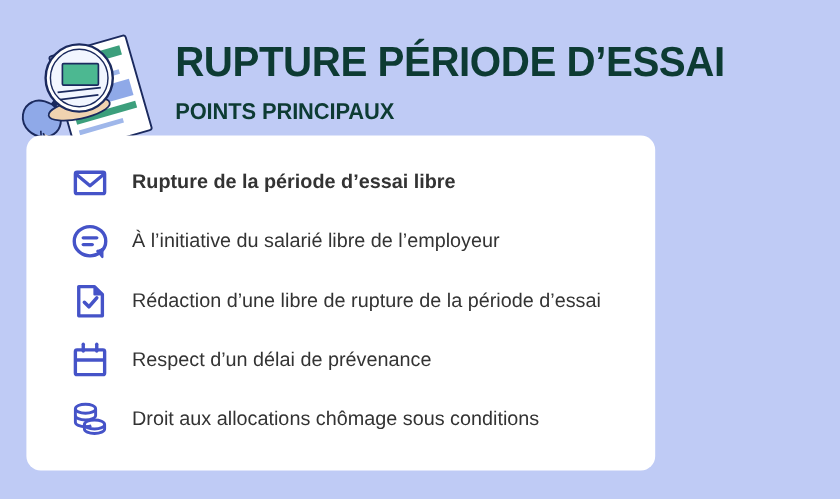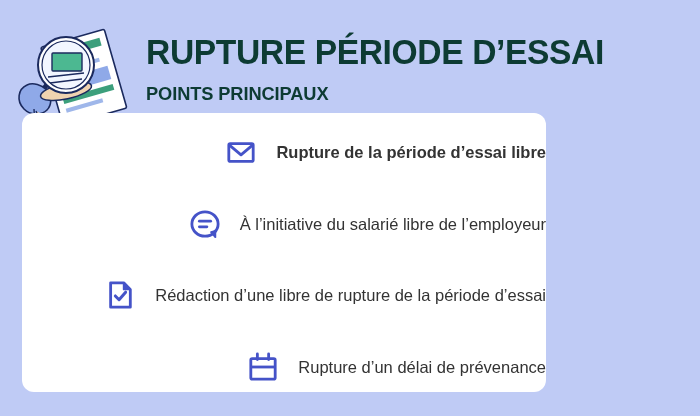--- a/index.html
+++ b/index.html
@@ -73,25 +73,24 @@
   
   .card {
     position: absolute;
     left: 22px;
     top: 113px;
     width: 524px;
     height: 279px;
     background: #ffffff;
     border-radius: 12px;
     box-sizing: border-box;
-    padding: 14px 0 0 0;
+    padding: 14px 0 18px 0;
     display: flex;
     flex-direction: column;
     justify-content: space-between;
-    align-items: flex-end;
   }
   .point-row {
     display: flex;
     align-items: center;
     height: 50px;
     padding-left: 36px;
     box-sizing: border-box;
   }
   .point-icon {
     width: 34px;
@@ -197,18 +196,30 @@
 
     <div class="point-row">
       <span class="point-icon">
         <svg viewBox="0 0 32 32" width="30" height="30">
           <rect x="3" y="7" width="26" height="22" rx="1.5" fill="none" stroke="currentColor" stroke-width="3"></rect>
           <path d="M3 16 L29 16" stroke="currentColor" stroke-width="3"></path>
           <path d="M10 2 L10 8" stroke="currentColor" stroke-width="3" stroke-linecap="round"></path>
           <path d="M22 2 L22 8" stroke="currentColor" stroke-width="3" stroke-linecap="round"></path>
         </svg>
       </span>
-      <span class="point-label">Rupture d’un délai de prévenance</span>
-    </div>
-
+      <span class="point-label">Respect d’un délai de prévenance</span>
+    </div>
+
+    <div class="point-row">
+      <span class="point-icon">
+        <svg viewBox="0 0 32 32" width="30" height="30">
+          <ellipse cx="12" cy="7" rx="9" ry="4" fill="none" stroke="currentColor" stroke-width="2.6"></ellipse>
+          <path d="M3 7 L3 13 C3 15.2 7 17 12 17 C17 17 21 15.2 21 13 L21 7" fill="none" stroke="currentColor" stroke-width="2.6"></path>
+          <path d="M3 13 L3 19 C3 21.2 7 23 12 23 C14 23 15.8 22.7 17.2 22.2" fill="none" stroke="currentColor" stroke-width="2.6"></path>
+          <ellipse cx="20" cy="21" rx="9" ry="4" fill="none" stroke="currentColor" stroke-width="2.6"></ellipse>
+          <path d="M11 21 L11 25 C11 27.2 15 29 20 29 C25 29 29 27.2 29 25 L29 21" fill="none" stroke="currentColor" stroke-width="2.6"></path>
+        </svg>
+      </span>
+      <span class="point-label">Droit aux allocations chômage sous conditions</span>
+    </div>
 
   </div>
 </div>
 
 </body></html>

